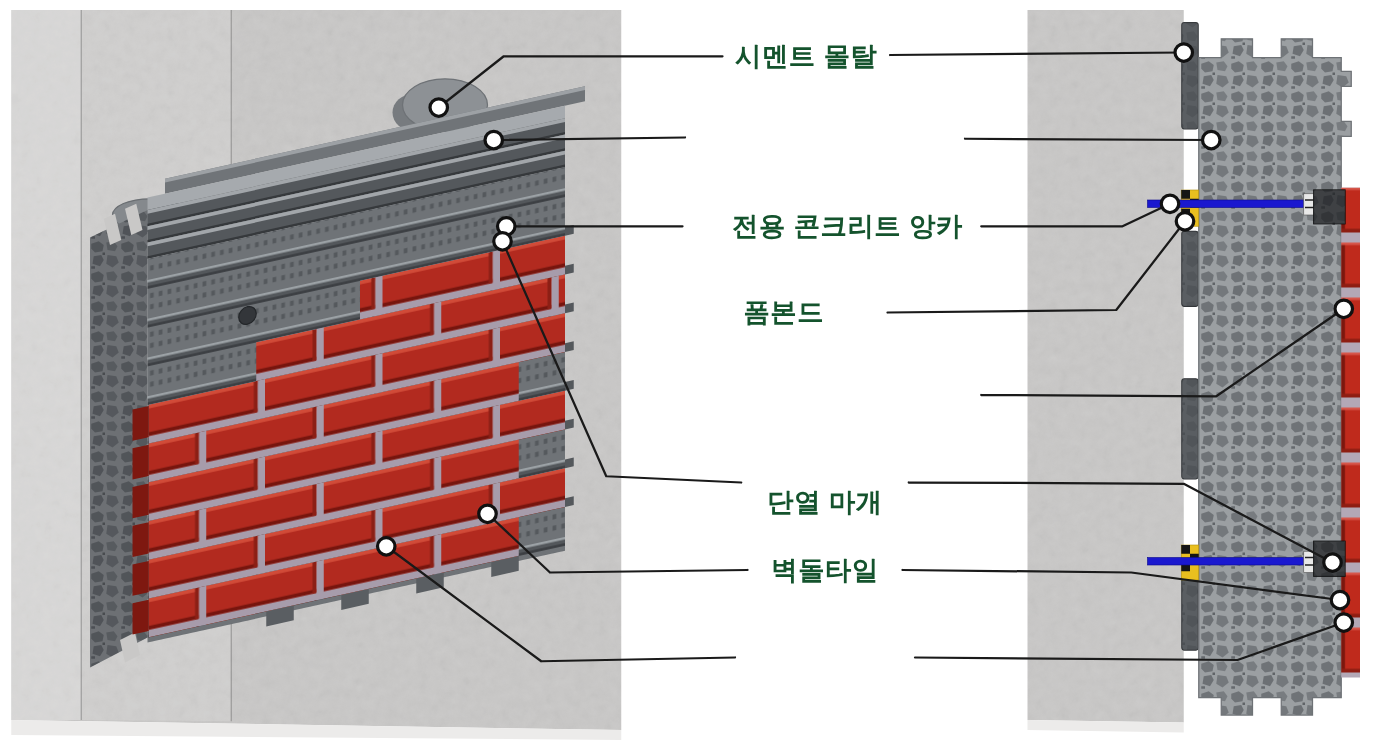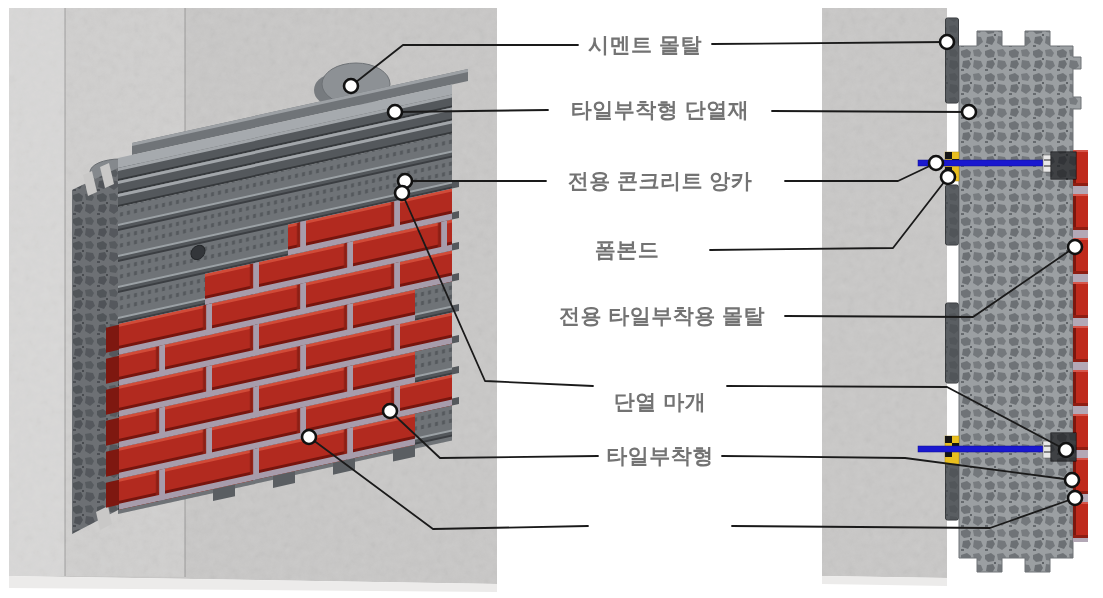--- a/index.html
+++ b/index.html
@@ -1,20 +1,20 @@
 <!DOCTYPE html>
 <html><head>
 <meta charset="utf-8">
 <style>
   html,body{margin:0;padding:0;background:#fff;}
   #stage{position:relative;width:1103px;height:598px;background:#fff;overflow:hidden;
          font-family:"Liberation Sans","DejaVu Sans",sans-serif;}
   #gfx{position:absolute;left:0;top:0;}
   .lbl{position:absolute;transform:translate(-50%,-50%);white-space:nowrap;
-       font-size:21px;font-weight:800;color:#737373;letter-spacing:0.5px;}
+       font-size:21px;font-weight:800;color:#14532d;letter-spacing:0.5px;}
 </style>
 </head>
 <body>
 
 <div id="stage">
 
 <svg id="gfx" width="1103" height="598" viewBox="0 0 1103 598">
   <defs>
     <filter id="noisef" x="-5%" y="-5%" width="110%" height="110%">
       <feTurbulence type="fractalNoise" baseFrequency="0.12" numOctaves="3" stitchTiles="stitch"></feTurbulence>
@@ -232,19 +232,17 @@
     <circle cx="936" cy="163" r="7"></circle>
     <circle cx="948" cy="177" r="7"></circle>
     <circle cx="1075" cy="247" r="7"></circle>
     <circle cx="1066" cy="450" r="7"></circle>
     <circle cx="1072" cy="480" r="7"></circle>
     <circle cx="1075" cy="498" r="7"></circle>
   </g>
 </svg>
 
   <div class="lbl" style="left:645px;top:45px">시멘트 몰탈</div>
-  <div class="lbl" style="left:660px;top:110px">타일부착형 단열재</div>
-  <div class="lbl" style="left:660px;top:181px">전용 콘크리트 앙카</div>
+  <div class="lbl" style="left:678px;top:181px">전용 콘크리트 앙카</div>
   <div class="lbl" style="left:627px;top:250px">폼본드</div>
-  <div class="lbl" style="left:662px;top:316px">전용 타일부착용 몰탈</div>
   <div class="lbl" style="left:660px;top:402px">단열 마개</div>
-  <div class="lbl" style="left:660px;top:456px">타일부착형</div>
+  <div class="lbl" style="left:660px;top:456px">벽돌타일</div>
 </div>
 
 </body></html>

